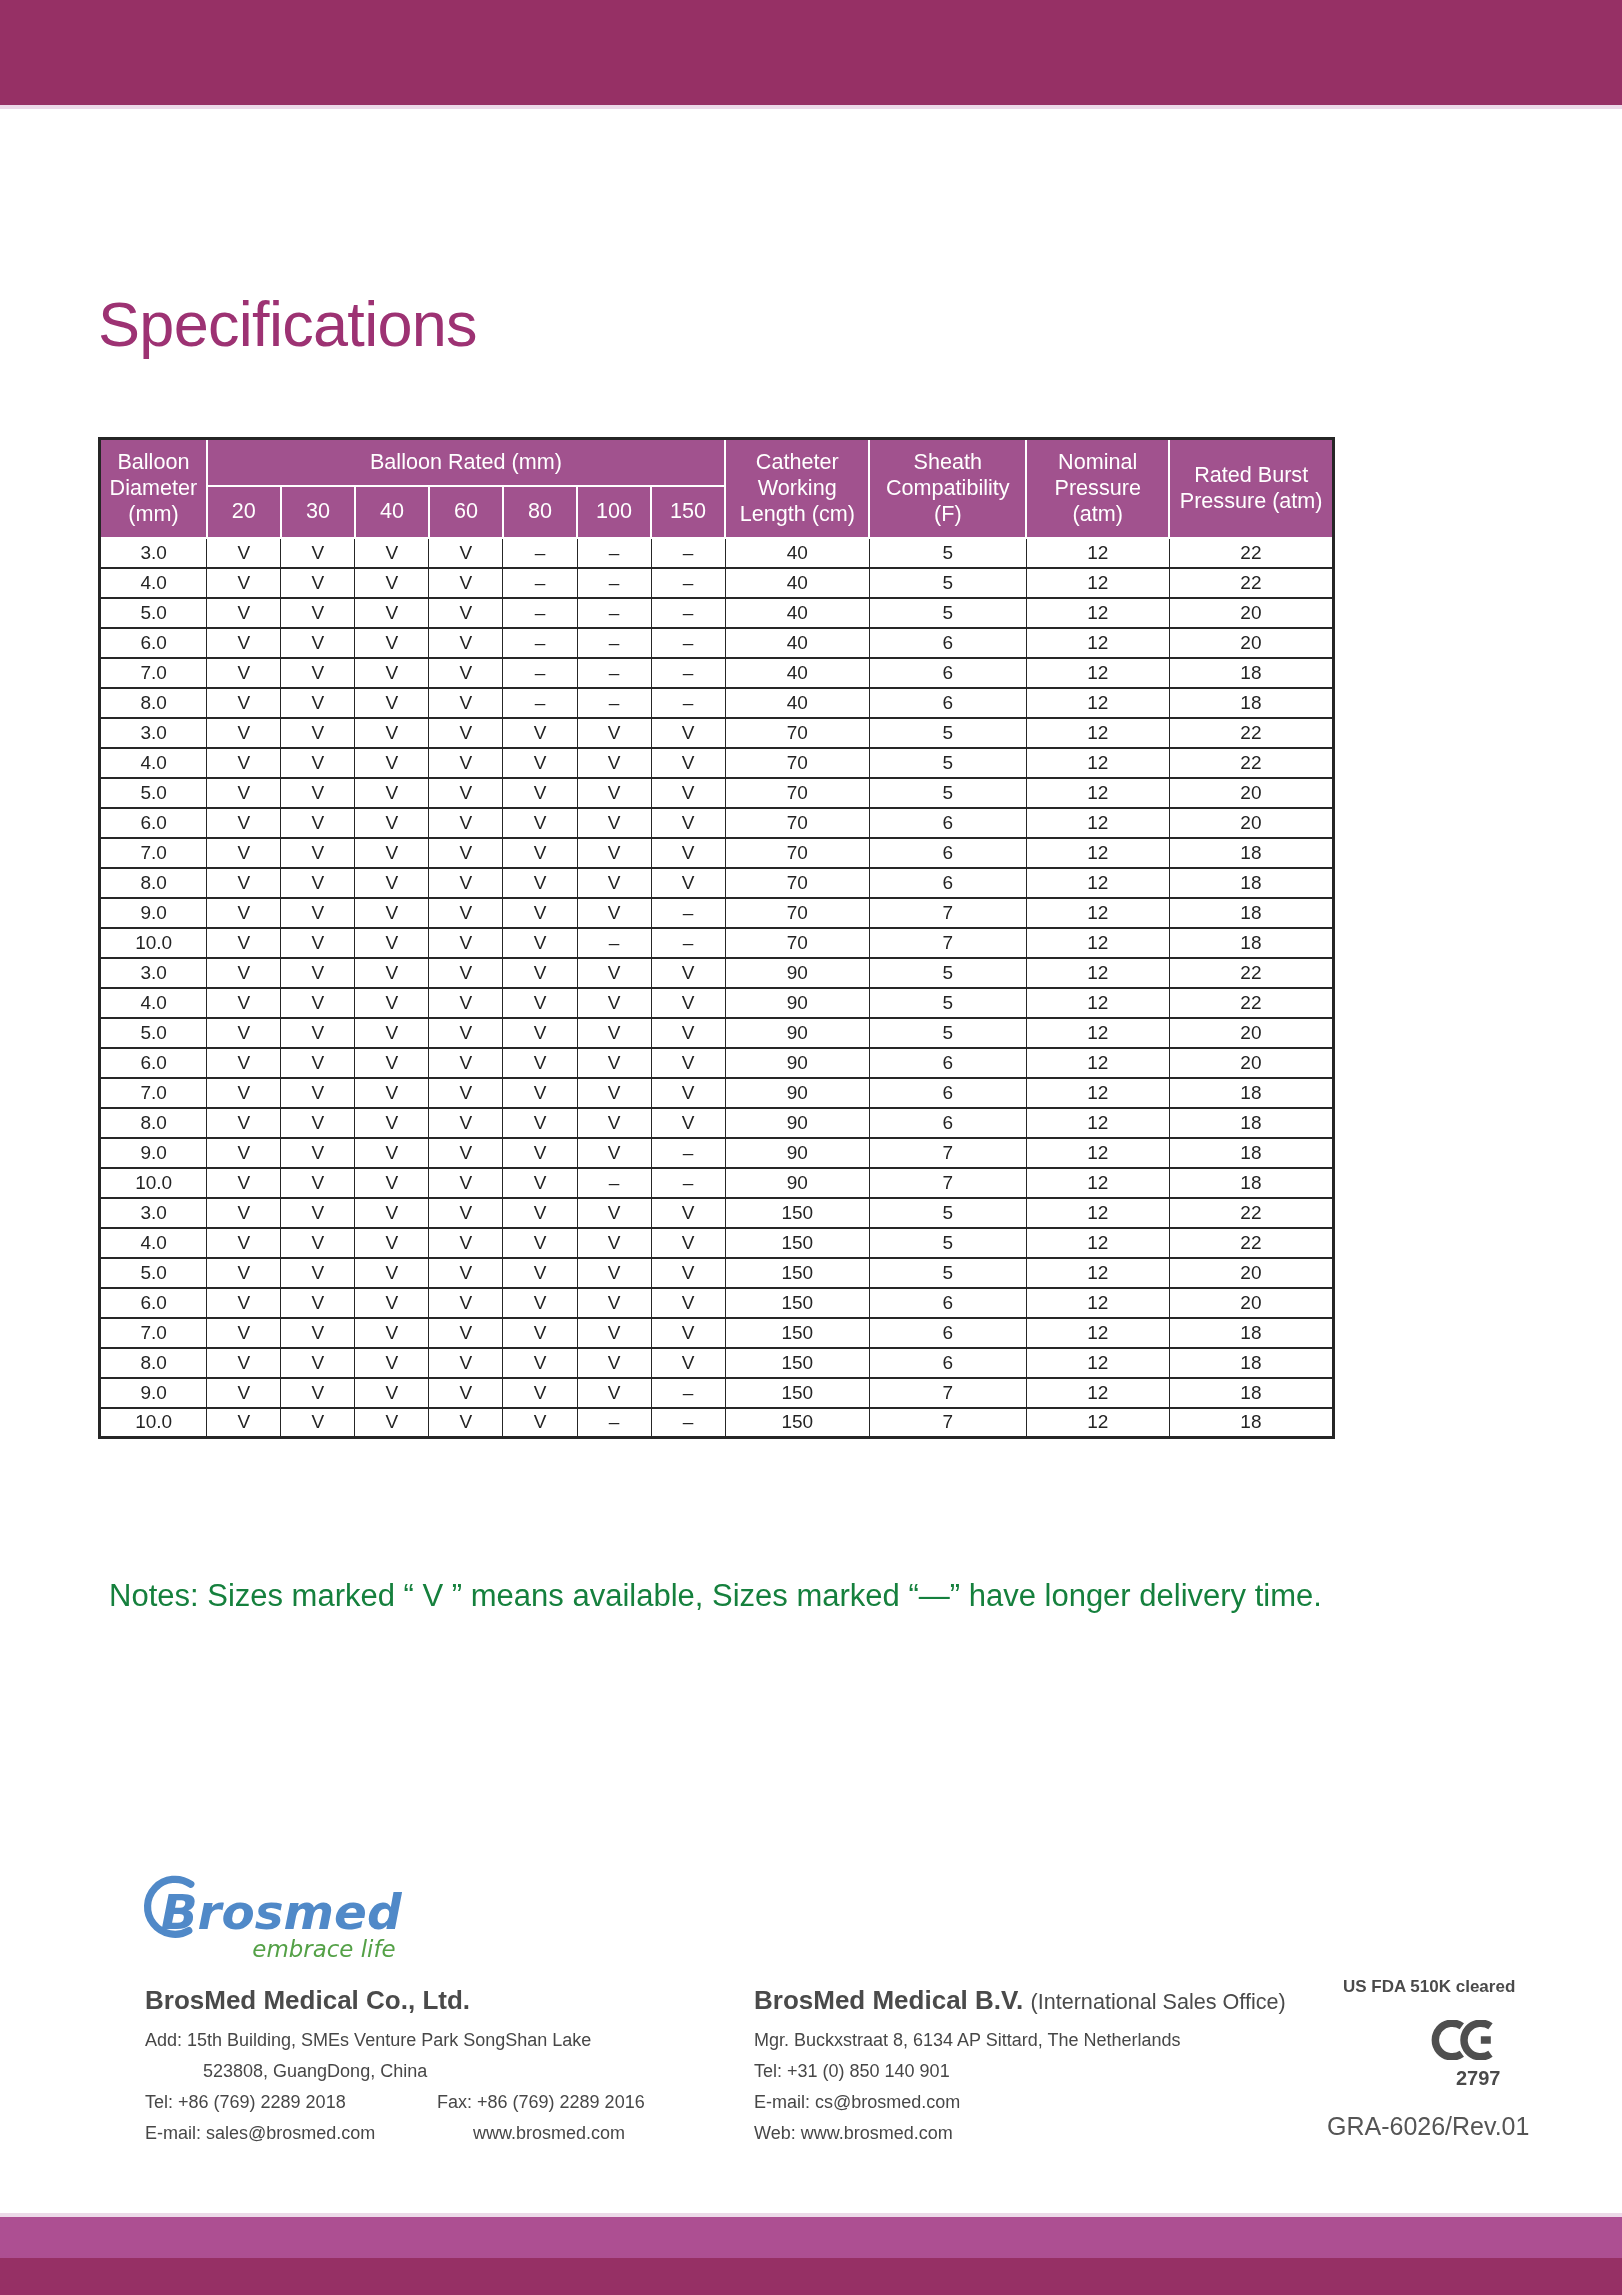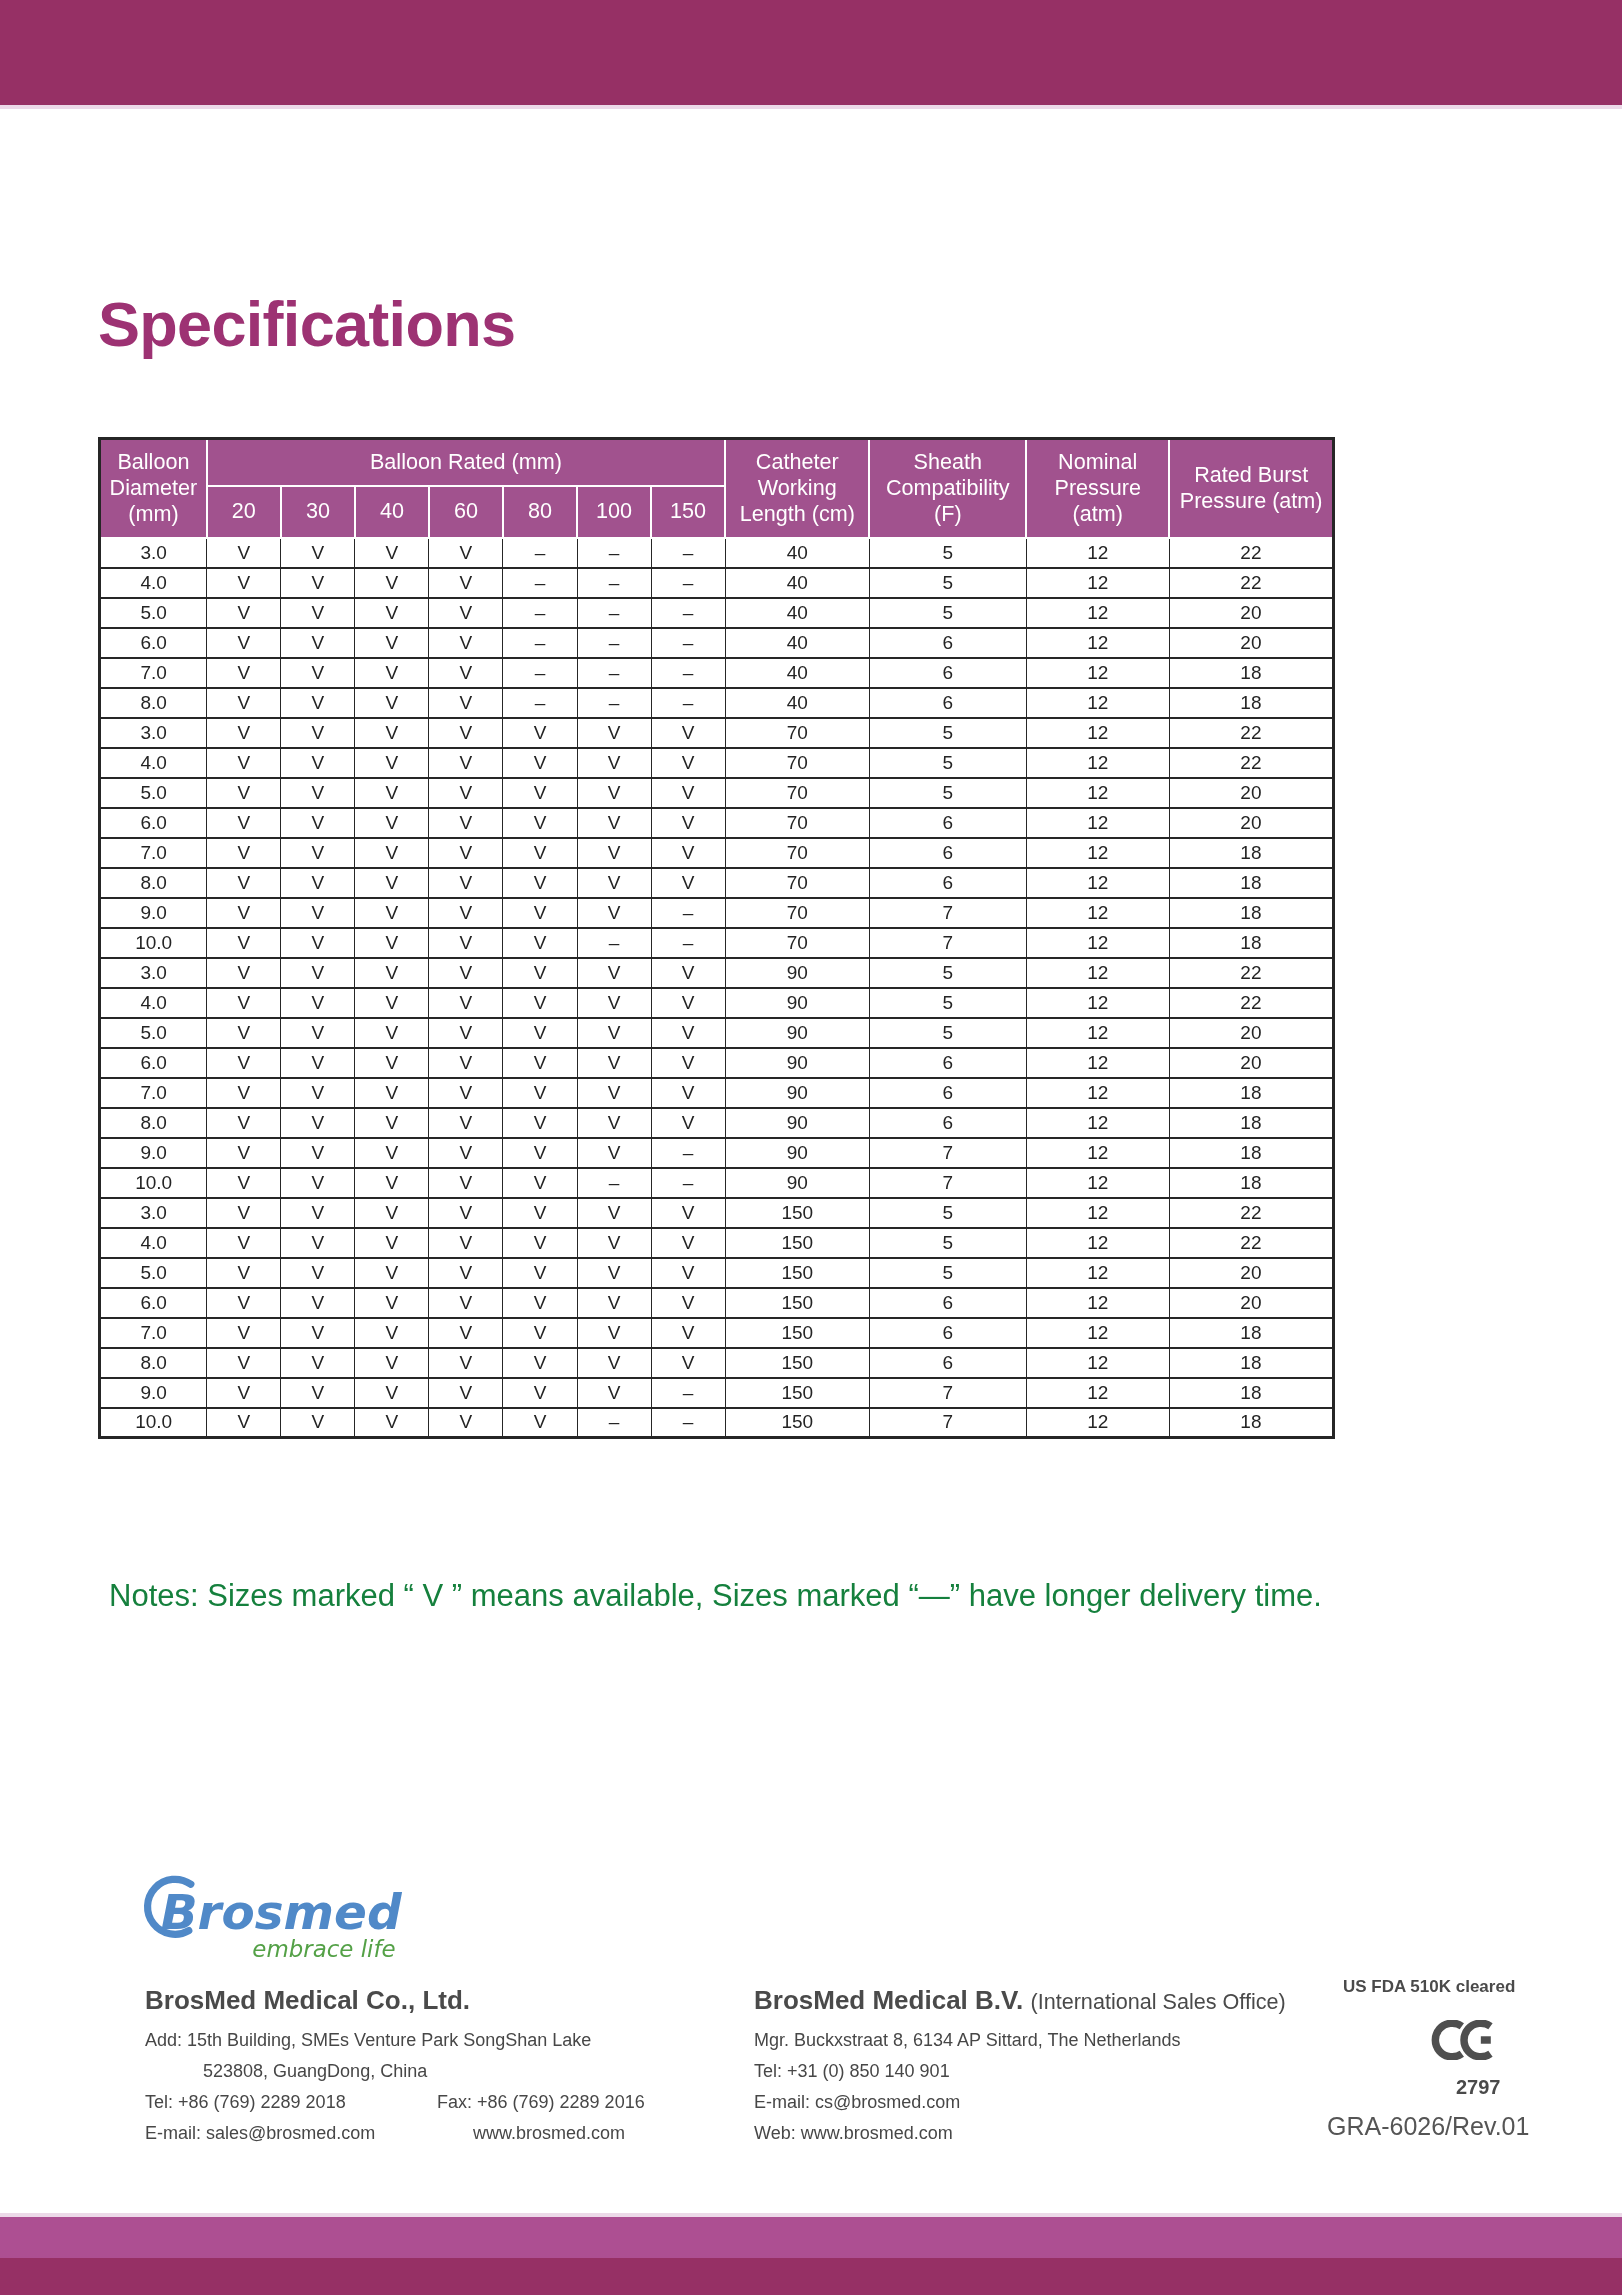--- a/index.html
+++ b/index.html
@@ -6,21 +6,21 @@
   body { background:#ffffff; font-family:"Liberation Sans", sans-serif; }
   .page { position:relative; width:1622px; height:2295px; background:#ffffff; overflow:hidden; }
 
   
   .topbar { position:absolute; top:0; left:0; width:100%; height:105px; background:#963065; }
   .topbar-underline { position:absolute; top:105px; left:0; width:100%; height:3.9px; background:#ecd9e8; }
   .band-topline { position:absolute; top:2213px; left:0; width:100%; height:3.9px; background:#ecd9e8; }
   .band-light { position:absolute; top:2217px; left:0; width:100%; height:41px; background:#ad4f92; }
   .band-dark  { position:absolute; top:2258px; left:0; width:100%; height:37px; background:#963065; }
 
-  .page-title { position:absolute; left:98px; top:288px; font-size:63px; font-weight:bold;
+  .page-title { position:absolute; left:98px; top:288px; font-size:63px; font-weight:normal;
                 color:#9d3273; letter-spacing:-0.7px; }
 
   
   table.spec { position:absolute; left:98px; top:437px; width:1237px;
                border-collapse:collapse; border:3.3px solid #262626; table-layout:fixed; }
   table.spec th { background:#a1528e; color:#ffffff; font-weight:400;
                   border:2px solid #ffffff; text-align:center; vertical-align:middle;
                   font-size:21.6px; line-height:1.22; padding:5.2px 2.6px; }
   table.spec thead tr.group-row th { height:47px; }
   table.spec thead tr.sub-row th { height:52px; }
@@ -38,21 +38,21 @@
   .company-right { left:754px; top:1985px; width:563px; }
   .company .name { font-size:26px; font-weight:bold; color:#4a4a4a; margin-bottom:9px; }
   .company .name .suffix { font-size:21.6px; font-weight:normal; }
   .company .line { font-size:18px; line-height:31px; }
   .company .indent { padding-left:58px; }
   .company .cell-a { display:inline-block; min-width:287px; }
   .company .cell-b { display:inline-block; min-width:323px; }
 
   .fda-label { position:absolute; left:1343px; top:1977px; font-size:17px; font-weight:bold; color:#4a4a4a; }
   .ce-wrap { position:absolute; left:1430px; top:2020px; width:73px; text-align:center; }
-  .ce-number { font-size:20px; font-weight:bold; color:#4a4a4a; margin-top:14px; text-align:right; padding-right:2.6px; }
+  .ce-number { font-size:20px; font-weight:bold; color:#4a4a4a; margin-top:5px; text-align:right; padding-right:2.6px; }
   .doc-ref { position:absolute; left:1327px; top:2112px; font-size:25px; color:#555555; }
 </style>
 </head>
 <body>
 
 <div class="page">
 
   <div class="topbar"></div>
   <div class="topbar-underline"></div>
 

